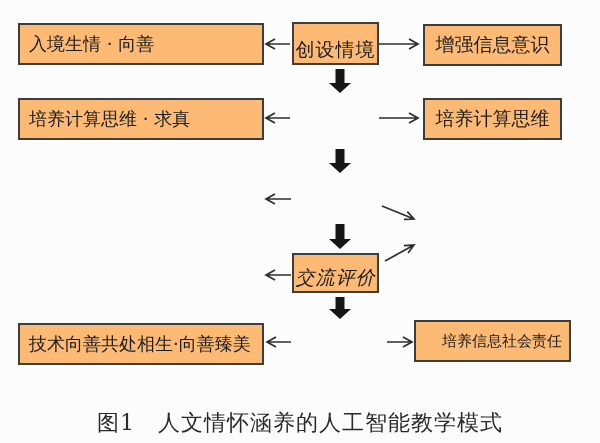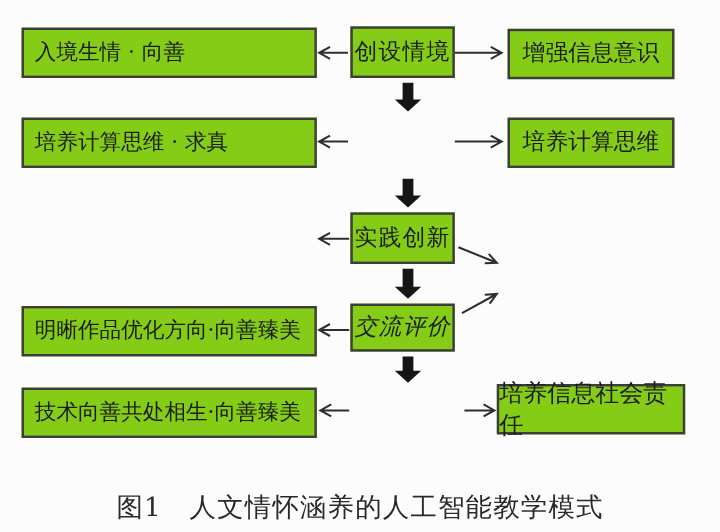--- a/index.html
+++ b/index.html
@@ -1,60 +1,54 @@
 <!DOCTYPE html>
 <html><head>
 <meta charset="utf-8">
 <style>
   html,body{margin:0;padding:0;background:#fcfcfc;}
   .stage{
     position:relative;width:600px;height:443px;background:#fcfcfc;overflow:hidden;
     font-family:"DejaVu Serif","Liberation Serif",serif;color:#1c1c1c;
   }
   .box{
-    position:absolute;box-sizing:border-box;background:#84cc16;
+    position:absolute;box-sizing:border-box;background:#fdba74;
     border:2px solid #3d3d3d;display:flex;align-items:center;
   }
   .box span{white-space:pre-line;line-height:1.35;}
   .left-col{left:18px;width:246px;height:42px;padding-left:9px;font-size:18px;}
-  .center-col{left:292px;width:87px;height:43px;justify-content:center;font-size:19px;letter-spacing:1px;}
+  .center-col{left:292px;width:87px;height:43px;justify-content:center;font-size:19px;letter-spacing:1px;align-items:flex-end;}
   .right-col{justify-content:center;font-size:19px;}
   .rc3{justify-content:flex-start;padding-left:11px;font-size:18px;}
-  .rc4{font-size:20px;}
+  .rc4{font-size:15px;padding-left:19px;}
   .caption{
     position:absolute;left:0;top:408px;width:600px;text-align:center;
     font-size:22px;letter-spacing:1px;color:#2a2a2a;
   }
   svg.overlay{position:absolute;left:0;top:0;pointer-events:none;}
   .thin{stroke:#2e2e2e;stroke-width:1.7;fill:none;}
   .thick{fill:#161616;stroke:none;}
 </style>
 </head>
 <body>
 
 <div class="stage">
 
   <div class="box left-col" style="top:23px;">
     <span>入境生情 · 向善</span>
   </div>
   <div class="box left-col" style="top:98px;">
     <span>培养计算思维 · 求真</span>
   </div>
-  <div class="box left-col" style="top:255px;">
-    <span>明晰作品优化方向·向善臻美</span>
-  </div>
   <div class="box left-col" style="top:323px;">
     <span>技术向善共处相生·向善臻美</span>
   </div>
 
   <div class="box center-col" style="top:22px;">
     <span>创设情境</span>
-  </div>
-  <div class="box center-col" style="top:177px;">
-    <span>实践创新</span>
   </div>
   <div class="box center-col" style="top:253px;height:40px;font-style:italic;">
     <span>交流评价</span>
   </div>
 
   <div class="box right-col" style="left:423px;top:24px;width:139px;height:42px;">
     <span>增强信息意识</span>
   </div>
   <div class="box right-col" style="left:423px;top:98px;width:139px;height:42px;">
     <span>培养计算思维</span>

